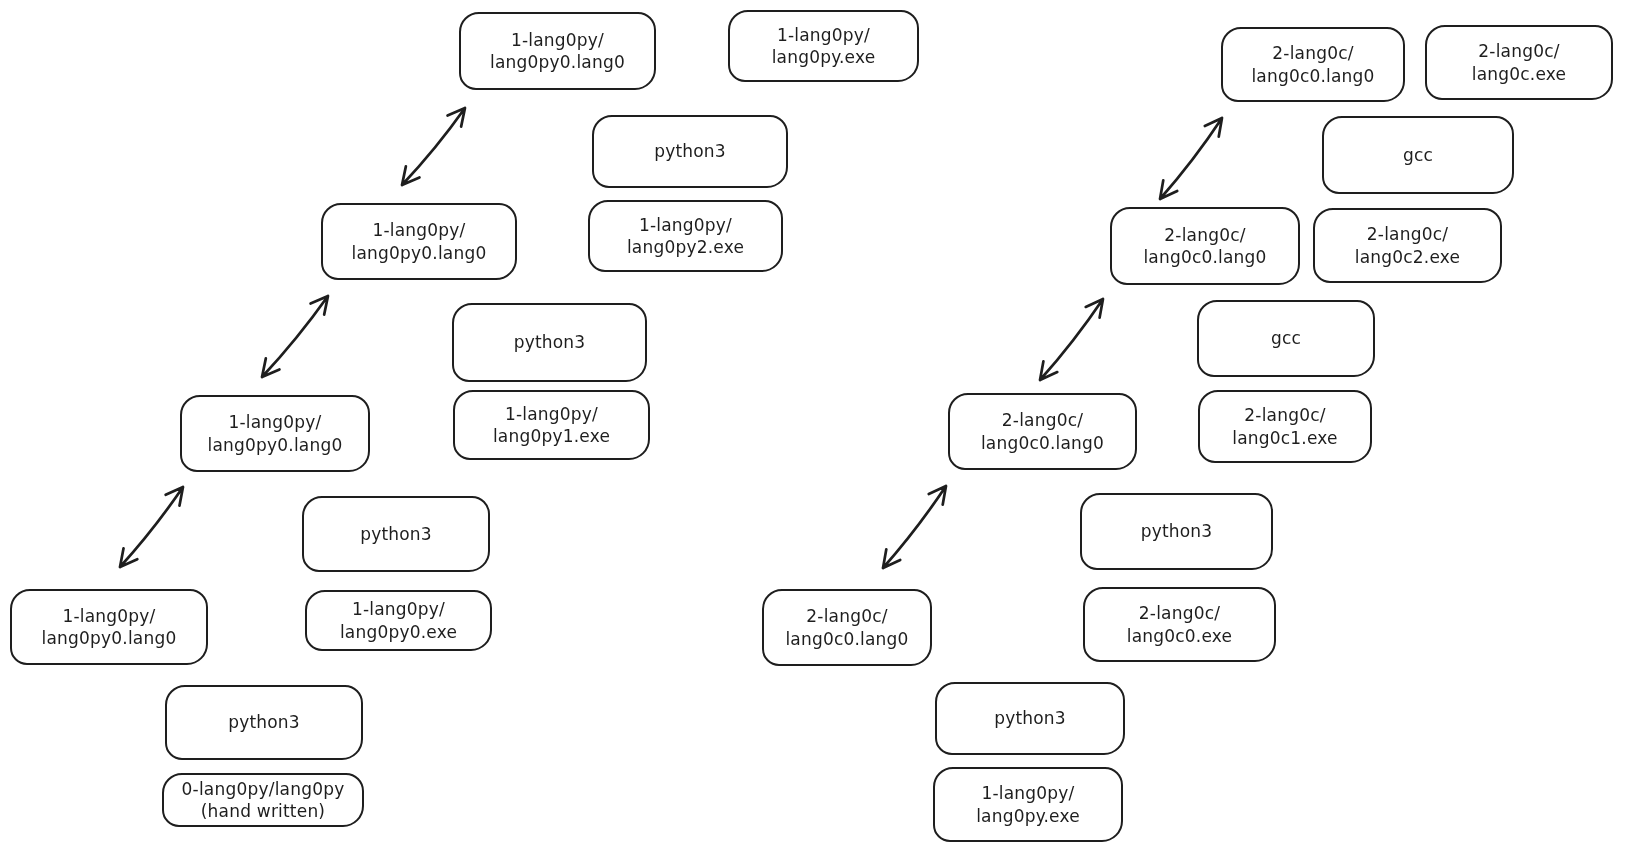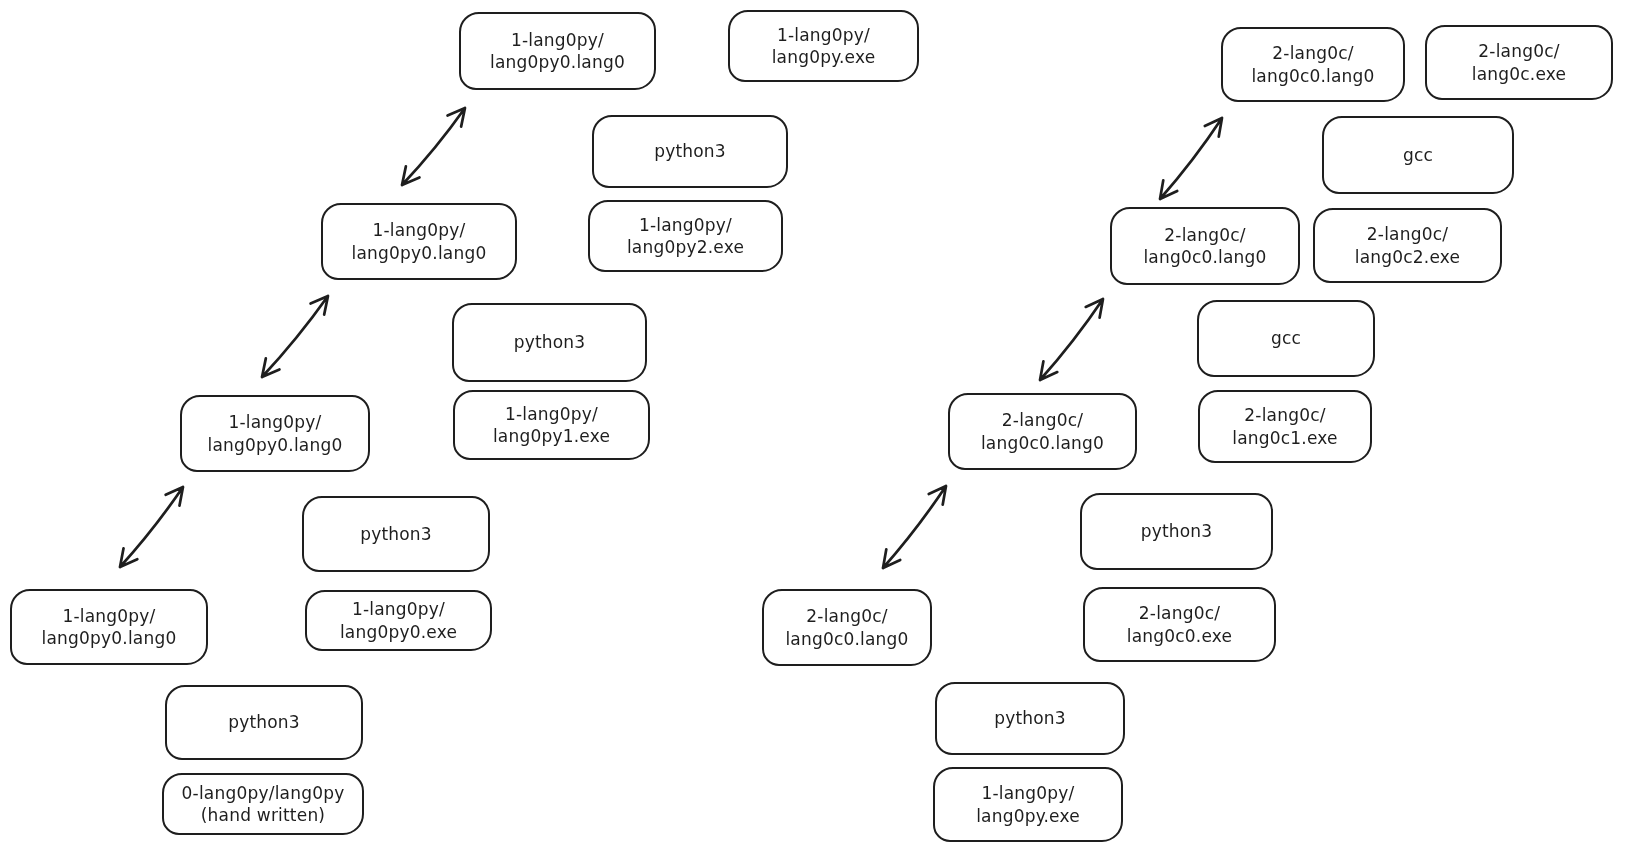--- a/index.html
+++ b/index.html
@@ -75,21 +75,21 @@
         <path d="M 1160 199 Q 1193.7792782001432 160.62734874578865 1222 118 M 1222 118 L 1204.7894724814853 126.04970449982156 M 1222 118 L 1218.7236685508503 136.7153854418046 M 1160 199 L 1177.2105275185147 190.95029550017844 M 1160 199 L 1163.2763314491497 180.2846145581954" stroke="#1e1e1e"></path>
       </g>
     </svg>
 <div class="node" style="left: 10px; top: 589px; width: 198px; height: 76px; border-color: rgb(30, 30, 30); color: rgb(30, 30, 30);">
       <div class="node-line">1-lang0py/</div>
       <div class="node-line">lang0py0.lang0</div>
     </div>
     <div class="node" style="left: 165px; top: 685px; width: 198px; height: 75px; border-color: rgb(30, 30, 30); color: rgb(30, 30, 30);">
       <div class="node-line">python3</div>
     </div>
-    <div class="node" style="left: 162px; top: 773px; width: 202px; height: 62px; border-color: rgb(30, 30, 30); color: rgb(30, 30, 30);">
+    <div class="node" style="left: 162px; top: 773px; width: 202px; height: 54px; border-color: rgb(30, 30, 30); color: rgb(30, 30, 30);">
       <div class="node-line">0-lang0py/lang0py</div>
       <div class="node-line">(hand written)</div>
     </div>
     <div class="node" style="left: 180px; top: 395px; width: 190px; height: 77px; border-color: rgb(30, 30, 30); color: rgb(30, 30, 30);">
       <div class="node-line">1-lang0py/</div>
       <div class="node-line">lang0py0.lang0</div>
     </div>
     <div class="node" style="left: 302px; top: 496px; width: 188px; height: 76px; border-color: rgb(30, 30, 30); color: rgb(30, 30, 30);">
       <div class="node-line">python3</div>
     </div>

